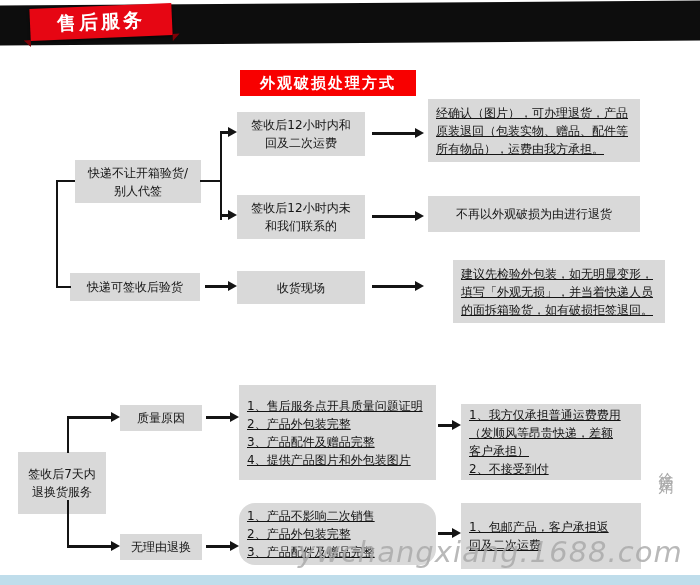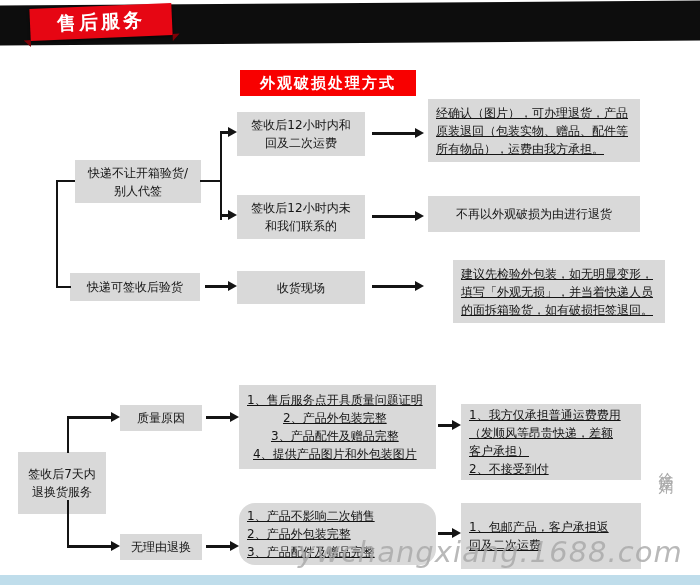--- a/index.html
+++ b/index.html
@@ -93,21 +93,21 @@
   <div class="line" style="left:56px; top:286px; width:15px; height:2px;"></div>
   <div class="arrow" style="left:372px; top:132px; width:43px;"></div>
   <div class="arrow" style="left:372px; top:215px; width:43px;"></div>
   <div class="arrow" style="left:205px; top:285px; width:23px;"></div>
   <div class="arrow" style="left:372px; top:285px; width:43px;"></div>
 
 
   <div class="box" style="left:18px; top:452px; width:88px; height:62px;">签收后7天内
 退换货服务</div>
   <div class="box" style="left:120px; top:405px; width:82px; height:26px;">质量原因</div>
-  <div class="box la" style="left:239px; top:385px; width:197px; height:84px;text-align:center;">1、售后服务点开具质量问题证明
+  <div class="box la" style="left:239px; top:385px; width:197px; height:95px;">1、售后服务点开具质量问题证明
 2、产品外包装完整
 3、产品配件及赠品完整
 4、提供产品图片和外包装图片</div>
   <div class="box la" style="left:461px; top:404px; width:180px; height:76px;">1、我方仅承担普通运费费用
 （发顺风等昂贵快递，差额
 客户承担）
 2、不接受到付</div>
   <div class="box" style="left:120px; top:534px; width:82px; height:26px;">无理由退换</div>
   <div class="box la" style="left:239px; top:503px; width:197px; height:62px;border-radius:16px;">1、产品不影响二次销售
 2、产品外包装完整

